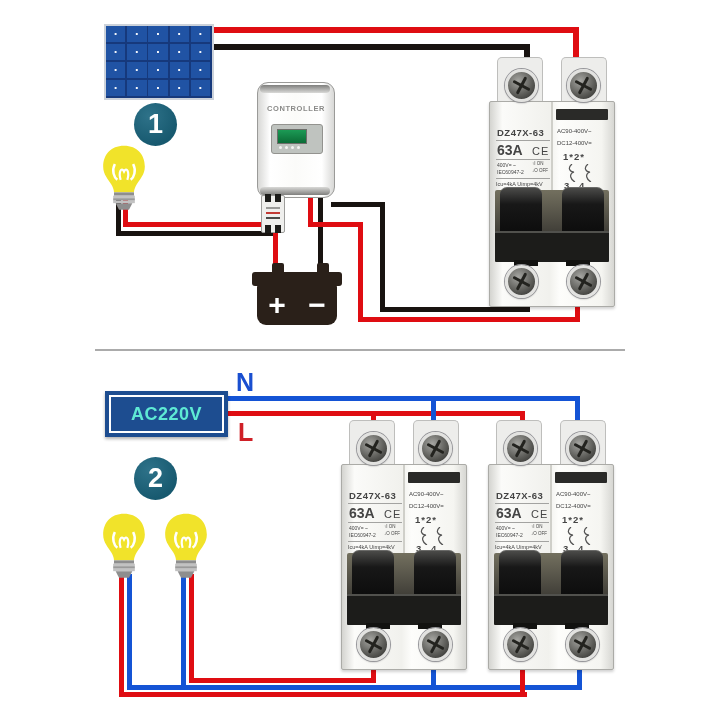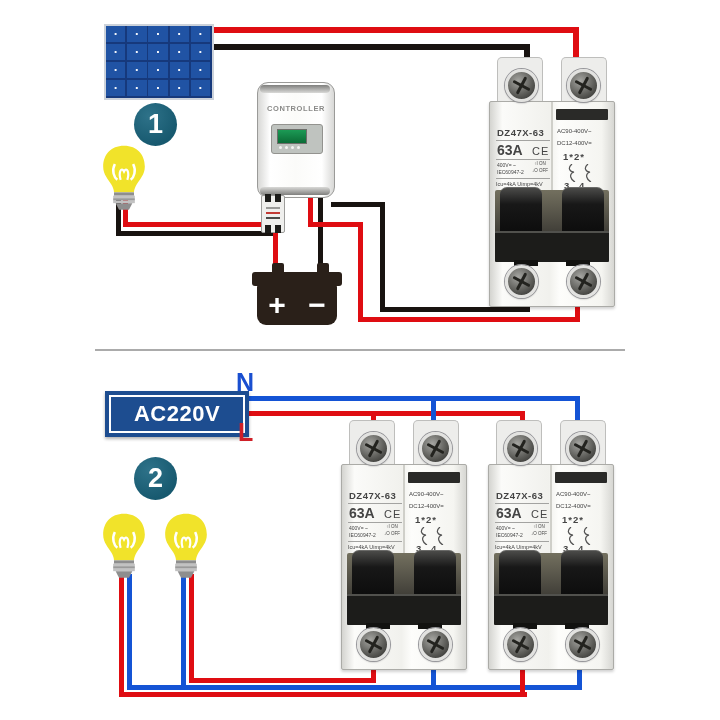--- a/index.html
+++ b/index.html
@@ -57,36 +57,36 @@
         border:1px solid #bebebc;border-bottom:none;border-radius:5px 5px 0 0;}
   .bk-body{position:absolute;left:0;top:44px;width:124px;height:204px;
         background:linear-gradient(90deg,#d4d4d0,#fbfbf9 10%,#f1f1ed 48%,#fdfdfb 56%,#f5f5f1 90%,#d7d7d3);
         border:1px solid #ababa7;border-radius:2px;box-shadow:0 2px 3px rgba(0,0,0,.18);}
   .bk-screw{position:absolute;width:27px;height:27px;border-radius:50%;z-index:5;
         background:radial-gradient(circle at 38% 33%, #a6a6a2, #5b5b57 58%, #2d2d2b 96%);
         border:3px solid #e2e2e0;box-shadow:0 0 0 1px #97979b,0 1px 2px rgba(0,0,0,.35);}
   .bk-screw::before,.bk-screw::after{content:"";position:absolute;left:4px;top:12px;width:19px;height:3px;
         background:#23231f;border-radius:2px;}
   .bk-screw::before{transform:rotate(28deg);} .bk-screw::after{transform:rotate(118deg);}
-  .bk-el{position:absolute;color:var(--breaker_text);white-space:nowrap;text-align:center;}
+  .bk-el{position:absolute;color:var(--breaker_text);white-space:nowrap;}
   .bk-strip{position:absolute;left:66px;top:7px;width:52px;height:11px;background:#2a2a28;border-radius:1px;}
   .bk-seam{position:absolute;left:61px;top:0;width:2px;height:160px;background:#cfcfc9;}
   .bk-hl{position:absolute;left:6px;width:54px;height:1px;background:#a3a3a1;}
   .bk-recess{position:absolute;left:5px;top:88px;width:114px;height:44px;border-radius:2px;
         background:linear-gradient(#73705f,#3e3c36);}
   .bk-handle{position:absolute;top:85px;width:42px;height:46px;border-radius:7px 7px 3px 3px;
         background:linear-gradient(180deg,#4b4b49 0,#181818 35%,#0c0c0c);border-top:1px solid #6a6a68;}
   .bk-bar{position:absolute;left:5px;top:129px;width:114px;height:29px;background:#1c1c1a;
         border-top:2px solid #51514d;border-radius:1px;}
   .bk-notch{position:absolute;top:158px;width:24px;height:6px;background:#121210;}
   .bk-sym{position:absolute;left:74px;top:62px;}
   
-  .acbox{position:absolute;left:105px;top:391px;width:144px;height:46px;z-index:4;
+  .acbox{position:absolute;left:105px;top:391px;width:123px;height:46px;z-index:4;
         background:var(--box_blue);box-shadow:inset 0 0 0 4px var(--box_blue),inset 0 0 0 6px #fff,0 2px 3px rgba(0,0,0,.3);
-        color:#ffffff;font-size:22px;font-weight:bold;letter-spacing:.5px;
+        color:#5eead4;font-size:18px;font-weight:bold;letter-spacing:.5px;
         display:flex;align-items:center;justify-content:center;}
   .nl{position:absolute;z-index:4;font-size:25px;font-weight:bold;}
   .divider{position:absolute;left:95px;top:349px;width:530px;height:2px;background:#ababab;z-index:1;}
 </style>
 </head>
 <body>
 
 <div class="canvas">
 
   <div>

